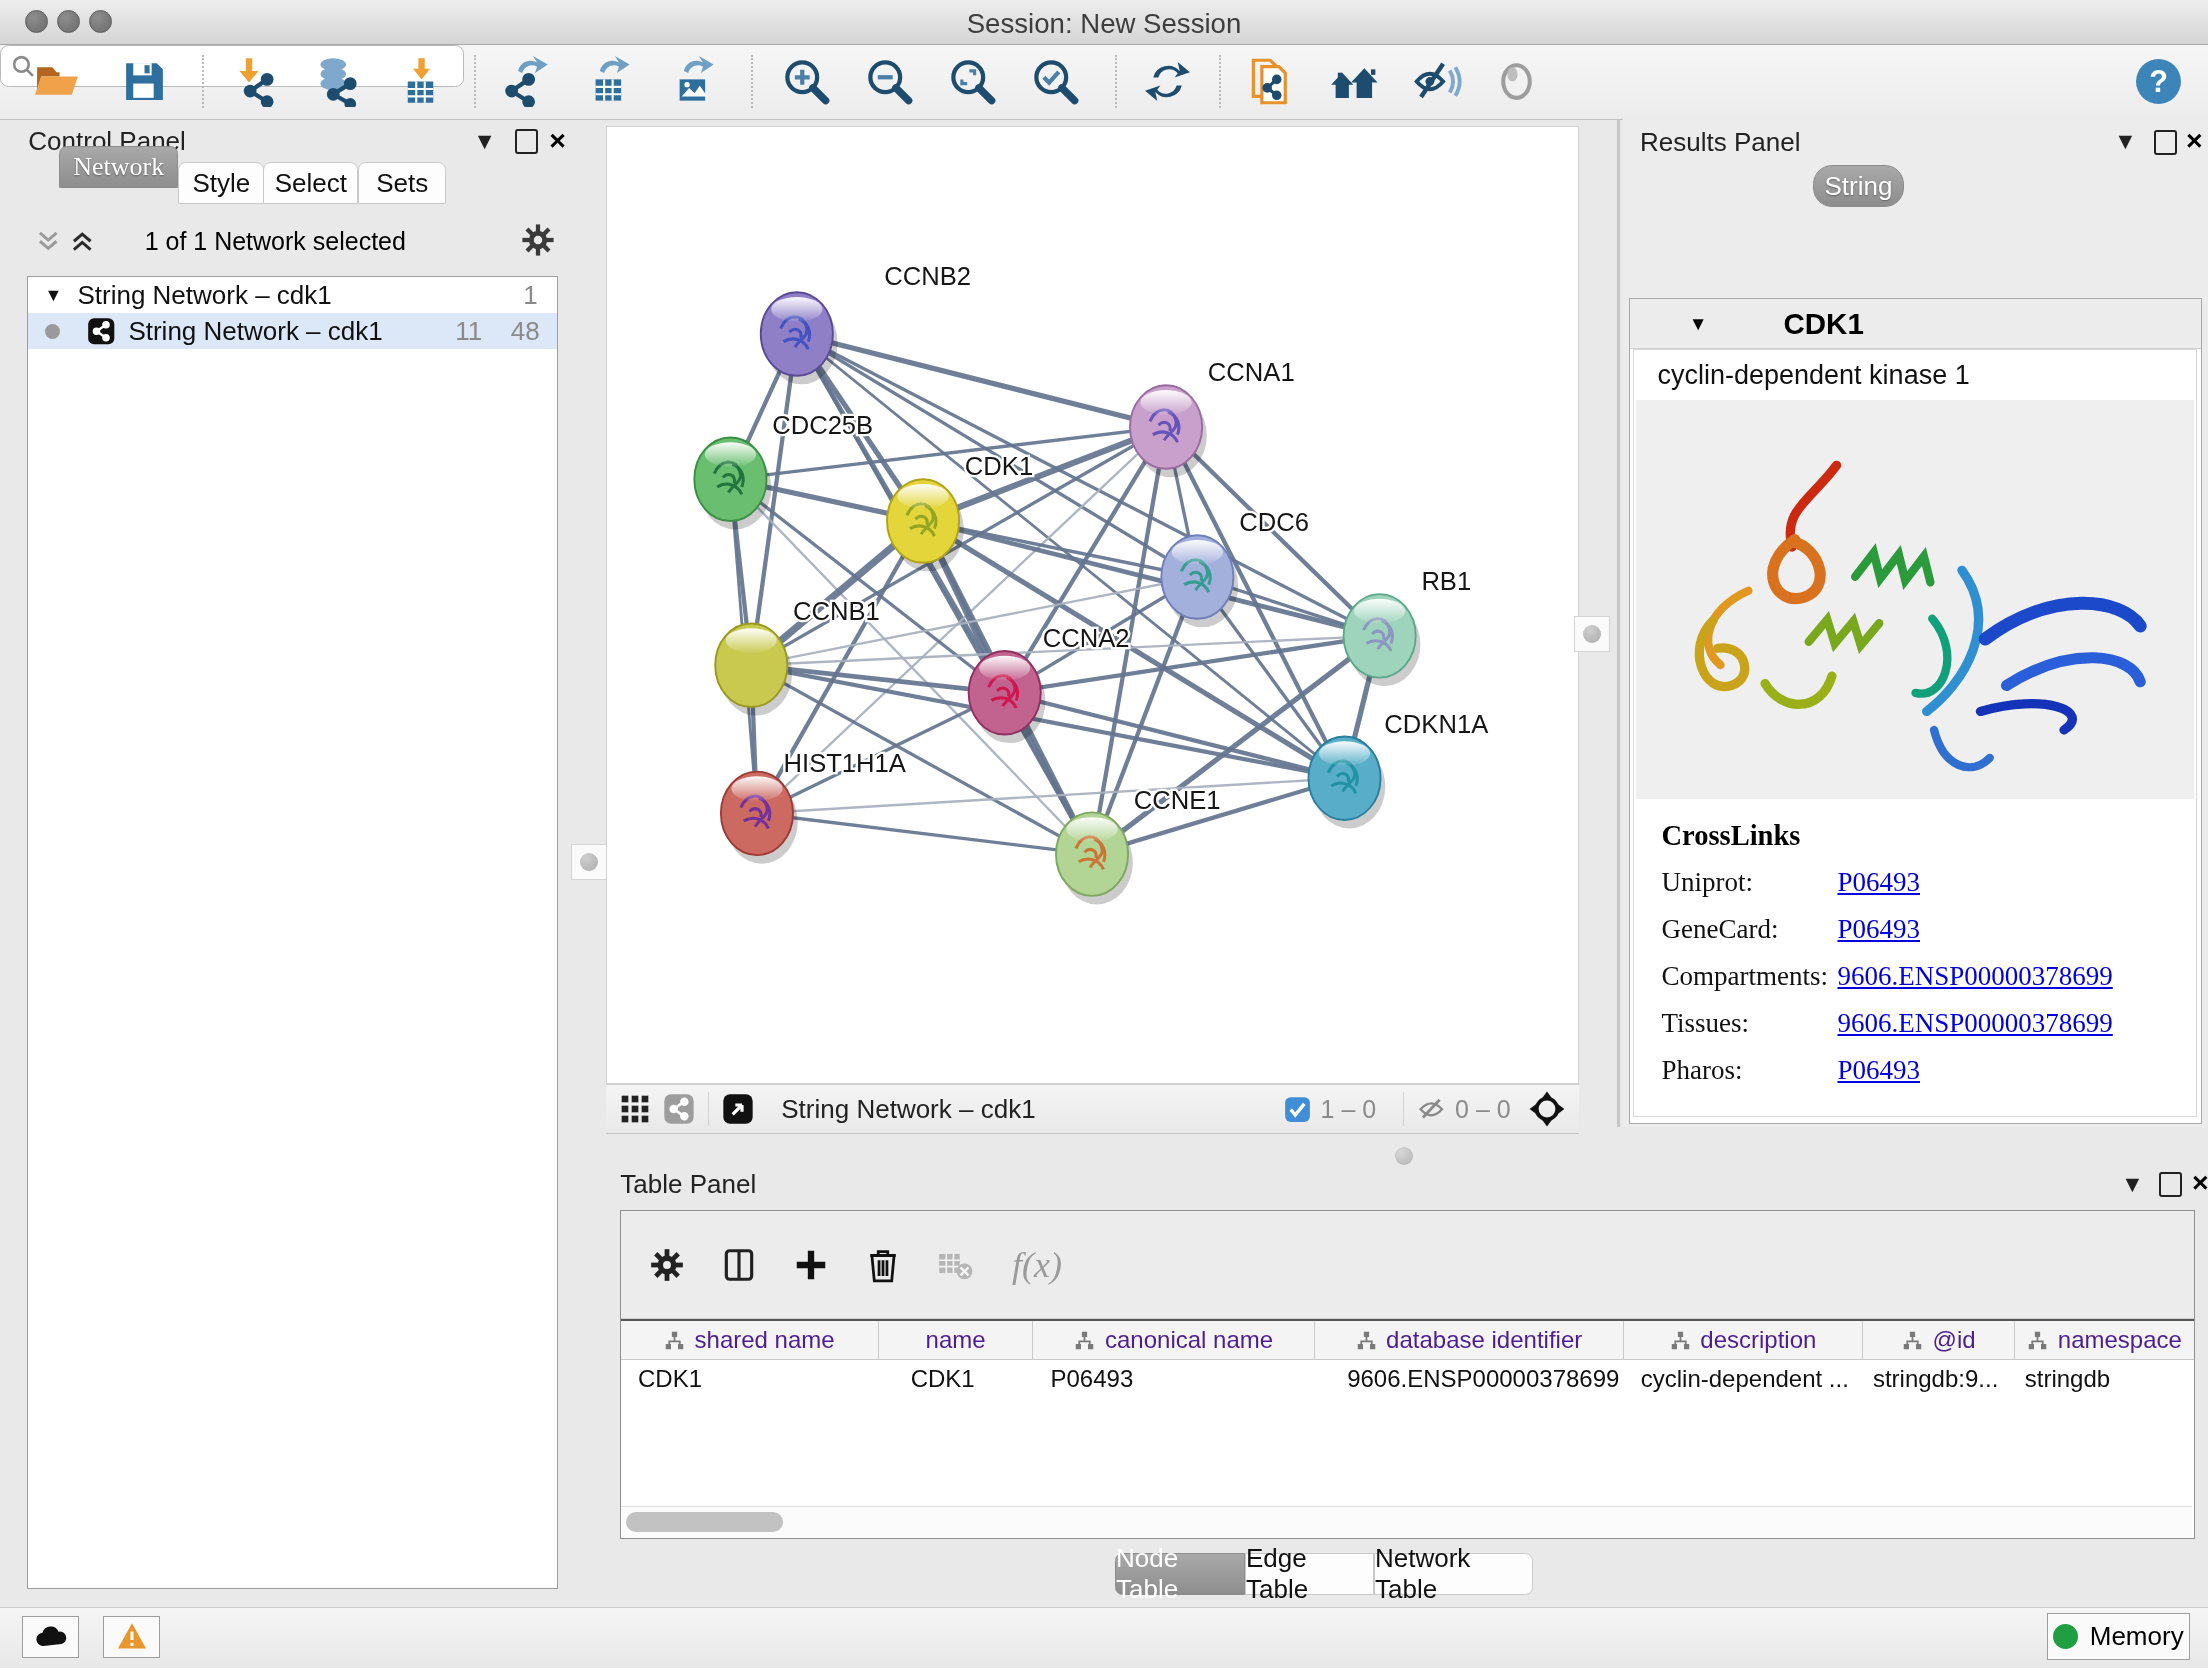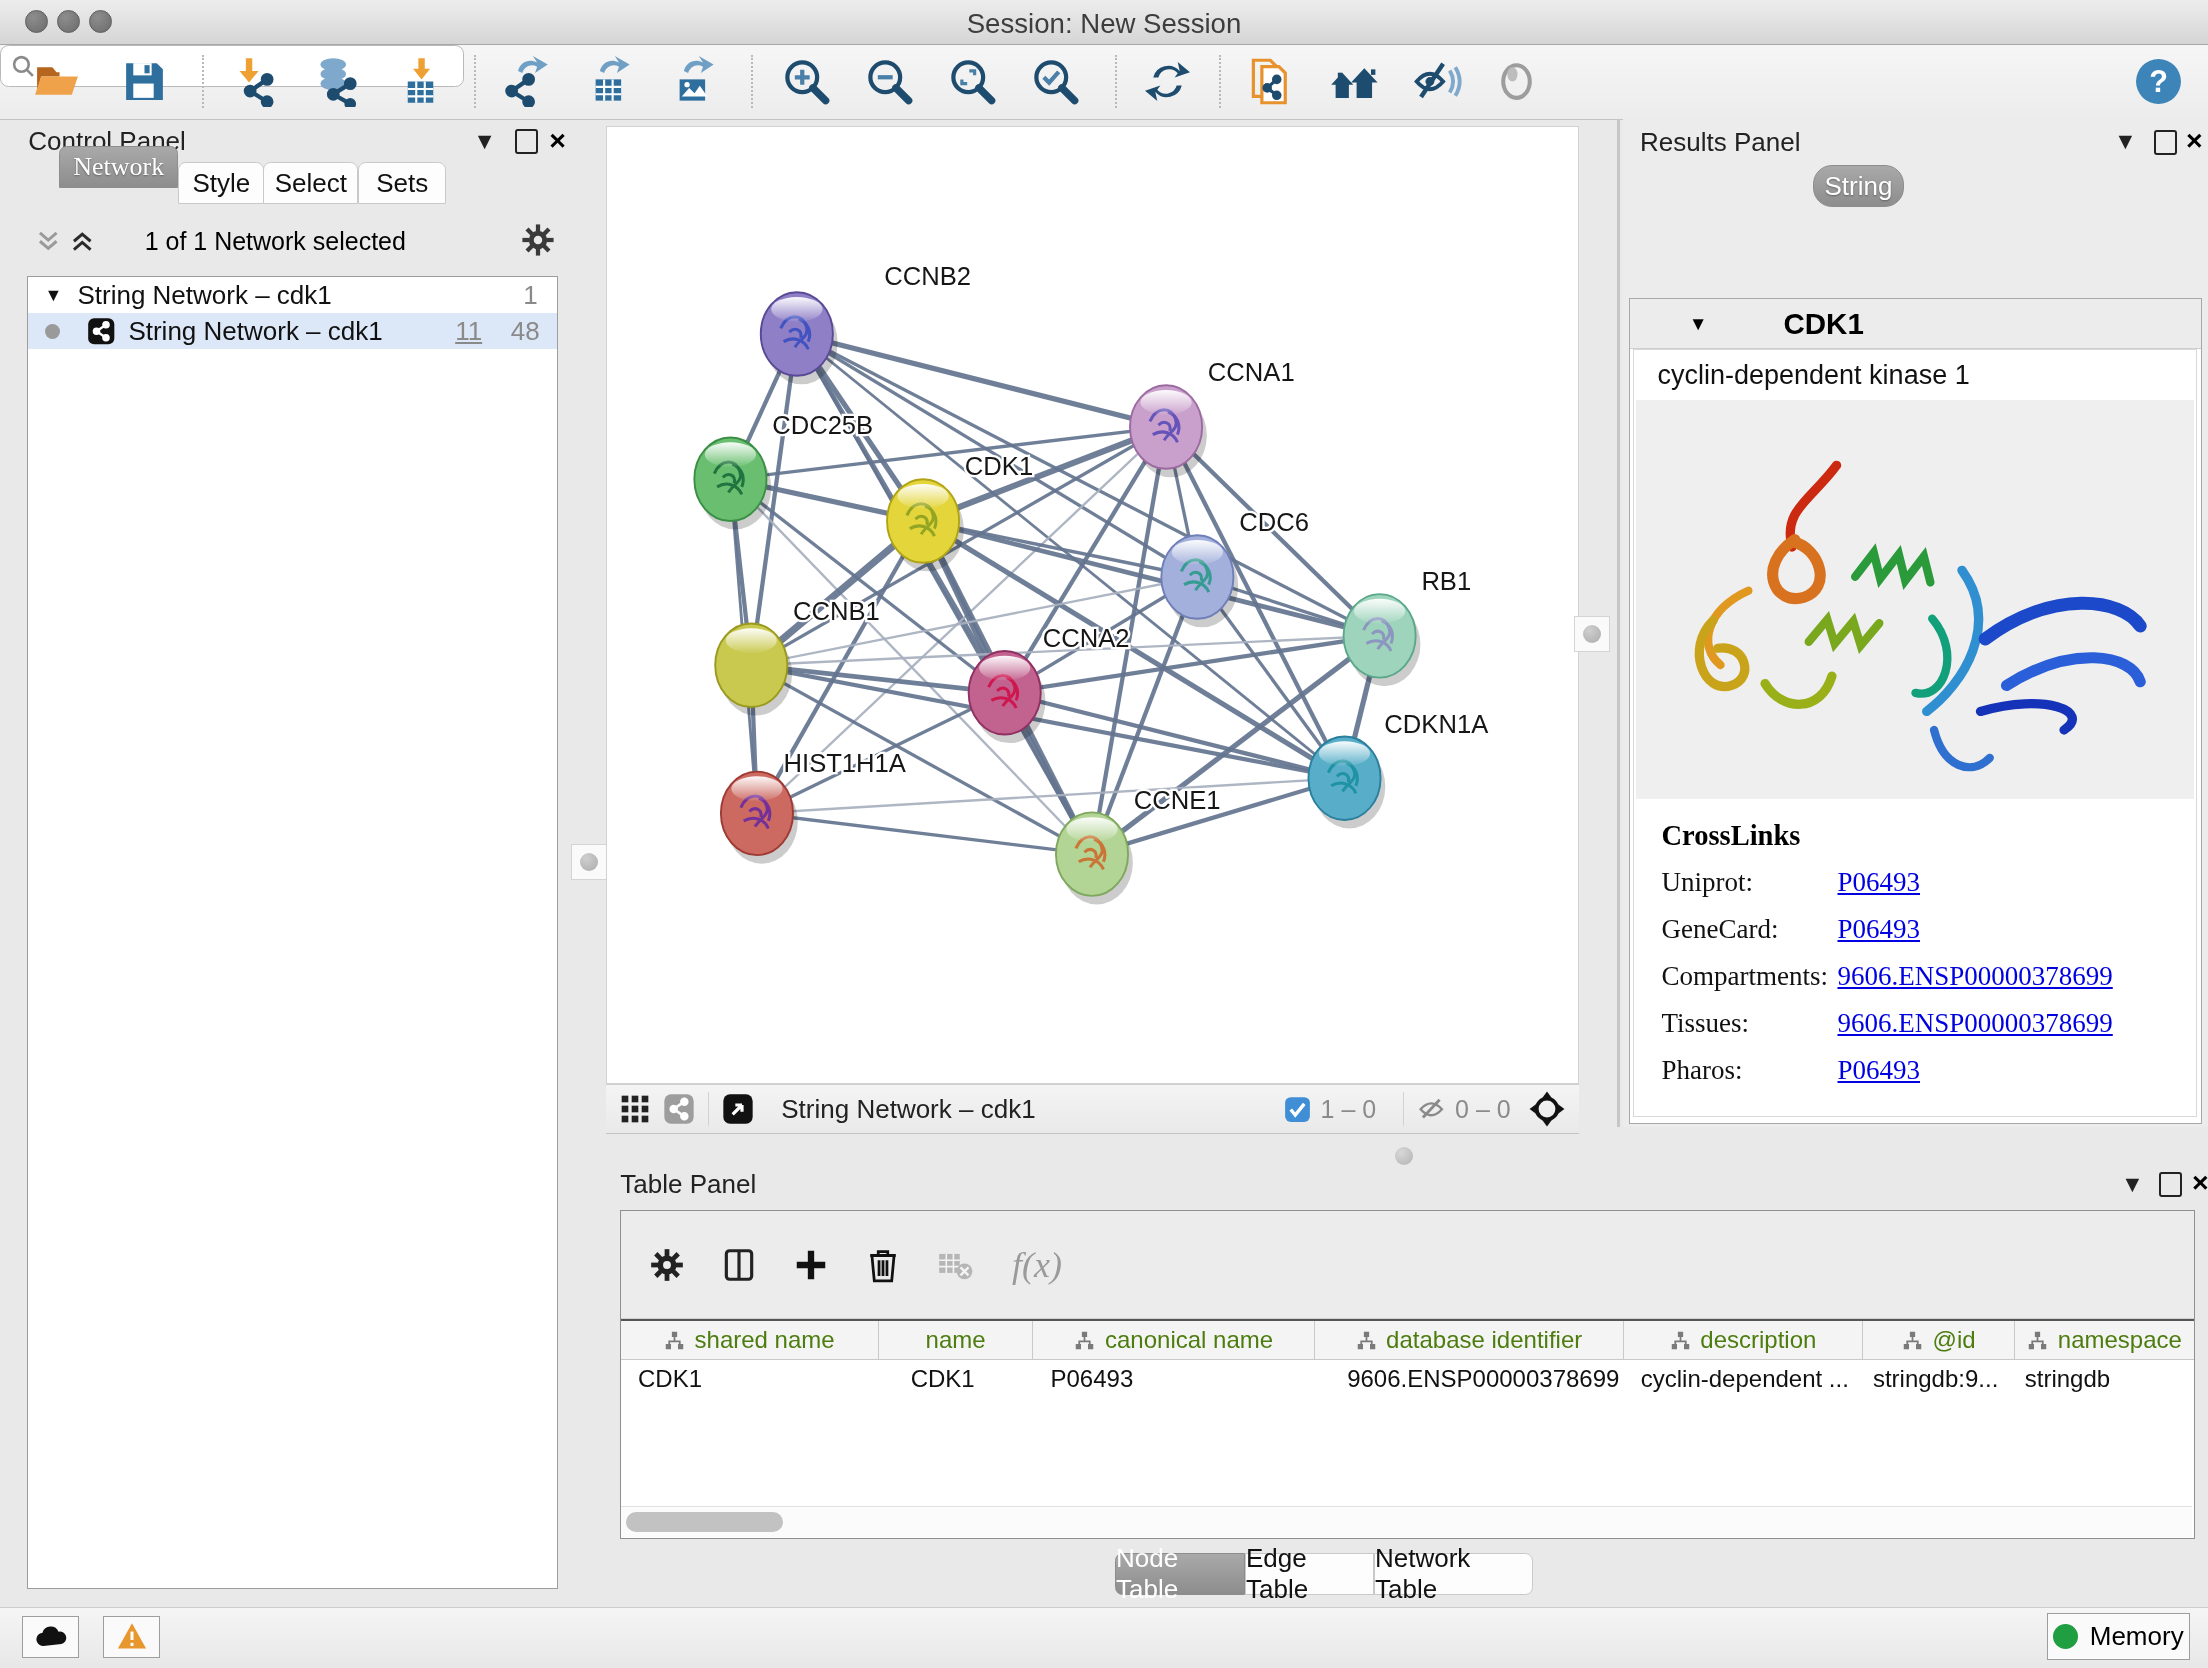--- a/index.html
+++ b/index.html
@@ -29,21 +29,21 @@
   #netbar{left:606px;top:1084px;width:973px;height:48px;background:linear-gradient(#f4f4f4,#e9e9e9);border-top:1px solid #cfcfcf;border-bottom:1px solid #c4c4c4;display:flex;align-items:center;}
   .nbsep{width:0;height:34px;border-left:1.9px solid #d2d2d2;margin:0 13.3px;}
   
   .serif{font-family:"Liberation Serif",serif;}
   .xlink{color:#0000e0;text-decoration:underline;}
   .xrow{display:flex;font-size:27px;color:#111;margin-bottom:16px;}
   .xlabel{width:176px;}
   
   #tablebox{left:620px;top:1210px;width:1575px;height:329px;background:#fff;border:1.9px solid #8f8f8f;box-sizing:border-box;}
   #tabletb{height:107px;background:#ececec;display:flex;align-items:center;border-bottom:1px solid #d0d0d0;}
-  .th{display:flex;align-items:center;justify-content:center;gap:9.5px;font-size:24px;color:#4d7c0f;border-right:1px solid #c9c9c9;box-sizing:border-box;overflow:hidden;white-space:nowrap;}
+  .th{display:flex;align-items:center;justify-content:center;gap:9.5px;font-size:24px;color:#4c1d95;border-right:1px solid #c9c9c9;box-sizing:border-box;overflow:hidden;white-space:nowrap;}
   .td{font-size:24px;color:#111;padding-left:17px;box-sizing:border-box;overflow:hidden;white-space:nowrap;}
   .btab{display:flex;align-items:center;justify-content:center;height:40px;font-size:26px;background:#fdfdfd;border:1px solid #c9c9c9;color:#111;}
   
   #statusbar{left:0;top:1607px;width:2208px;height:61px;background:linear-gradient(#f5f5f5,#e7e7e7);border-top:1px solid #cdcdcd;}
   .sbtn{background:#fafafa;border:1.9px solid #9d9d9d;display:flex;align-items:center;justify-content:center;}
   text.nodelabel{font-family:"Liberation Sans",sans-serif;font-size:27px;fill:#161616;stroke:#ffffff;stroke-width:5px;paint-order:stroke;}
 </style>
 </head>
 <body>
 
@@ -275,21 +275,21 @@
               <rect x="1" y="1" width="22" height="22" rx="5" fill="#111"></rect>
               <g stroke="#fff" stroke-width="2" fill="#fff">
                 <circle cx="16" cy="6.5" r="2.2"></circle>
                 <circle cx="8" cy="12" r="2.2"></circle>
                 <circle cx="16" cy="17.5" r="2.2"></circle>
                 <path d="M16 6.5 8 12l8 5.5" fill="none"></path>
               </g>
             </svg>
           </span>
         <span>String Network – cdk1</span>
-        <span class="count" style="margin-left:auto;text-decoration:underline;">11</span>
+        <span class="count" style="margin-left:auto;">11</span>
         <span class="count" style="margin-left:28.5px;margin-right:17px;">48</span>
       </div>
     </div>
   </div>
 
   <div class="splitter abs" style="left:571px;top:844px;">
       <span class="dot"></span>
     </div>
 
   <div class="abs" style="left:606px;top:126px;width:973px;height:958px;background:#fff;border:1px solid #d2d2d2;box-sizing:border-box;">

